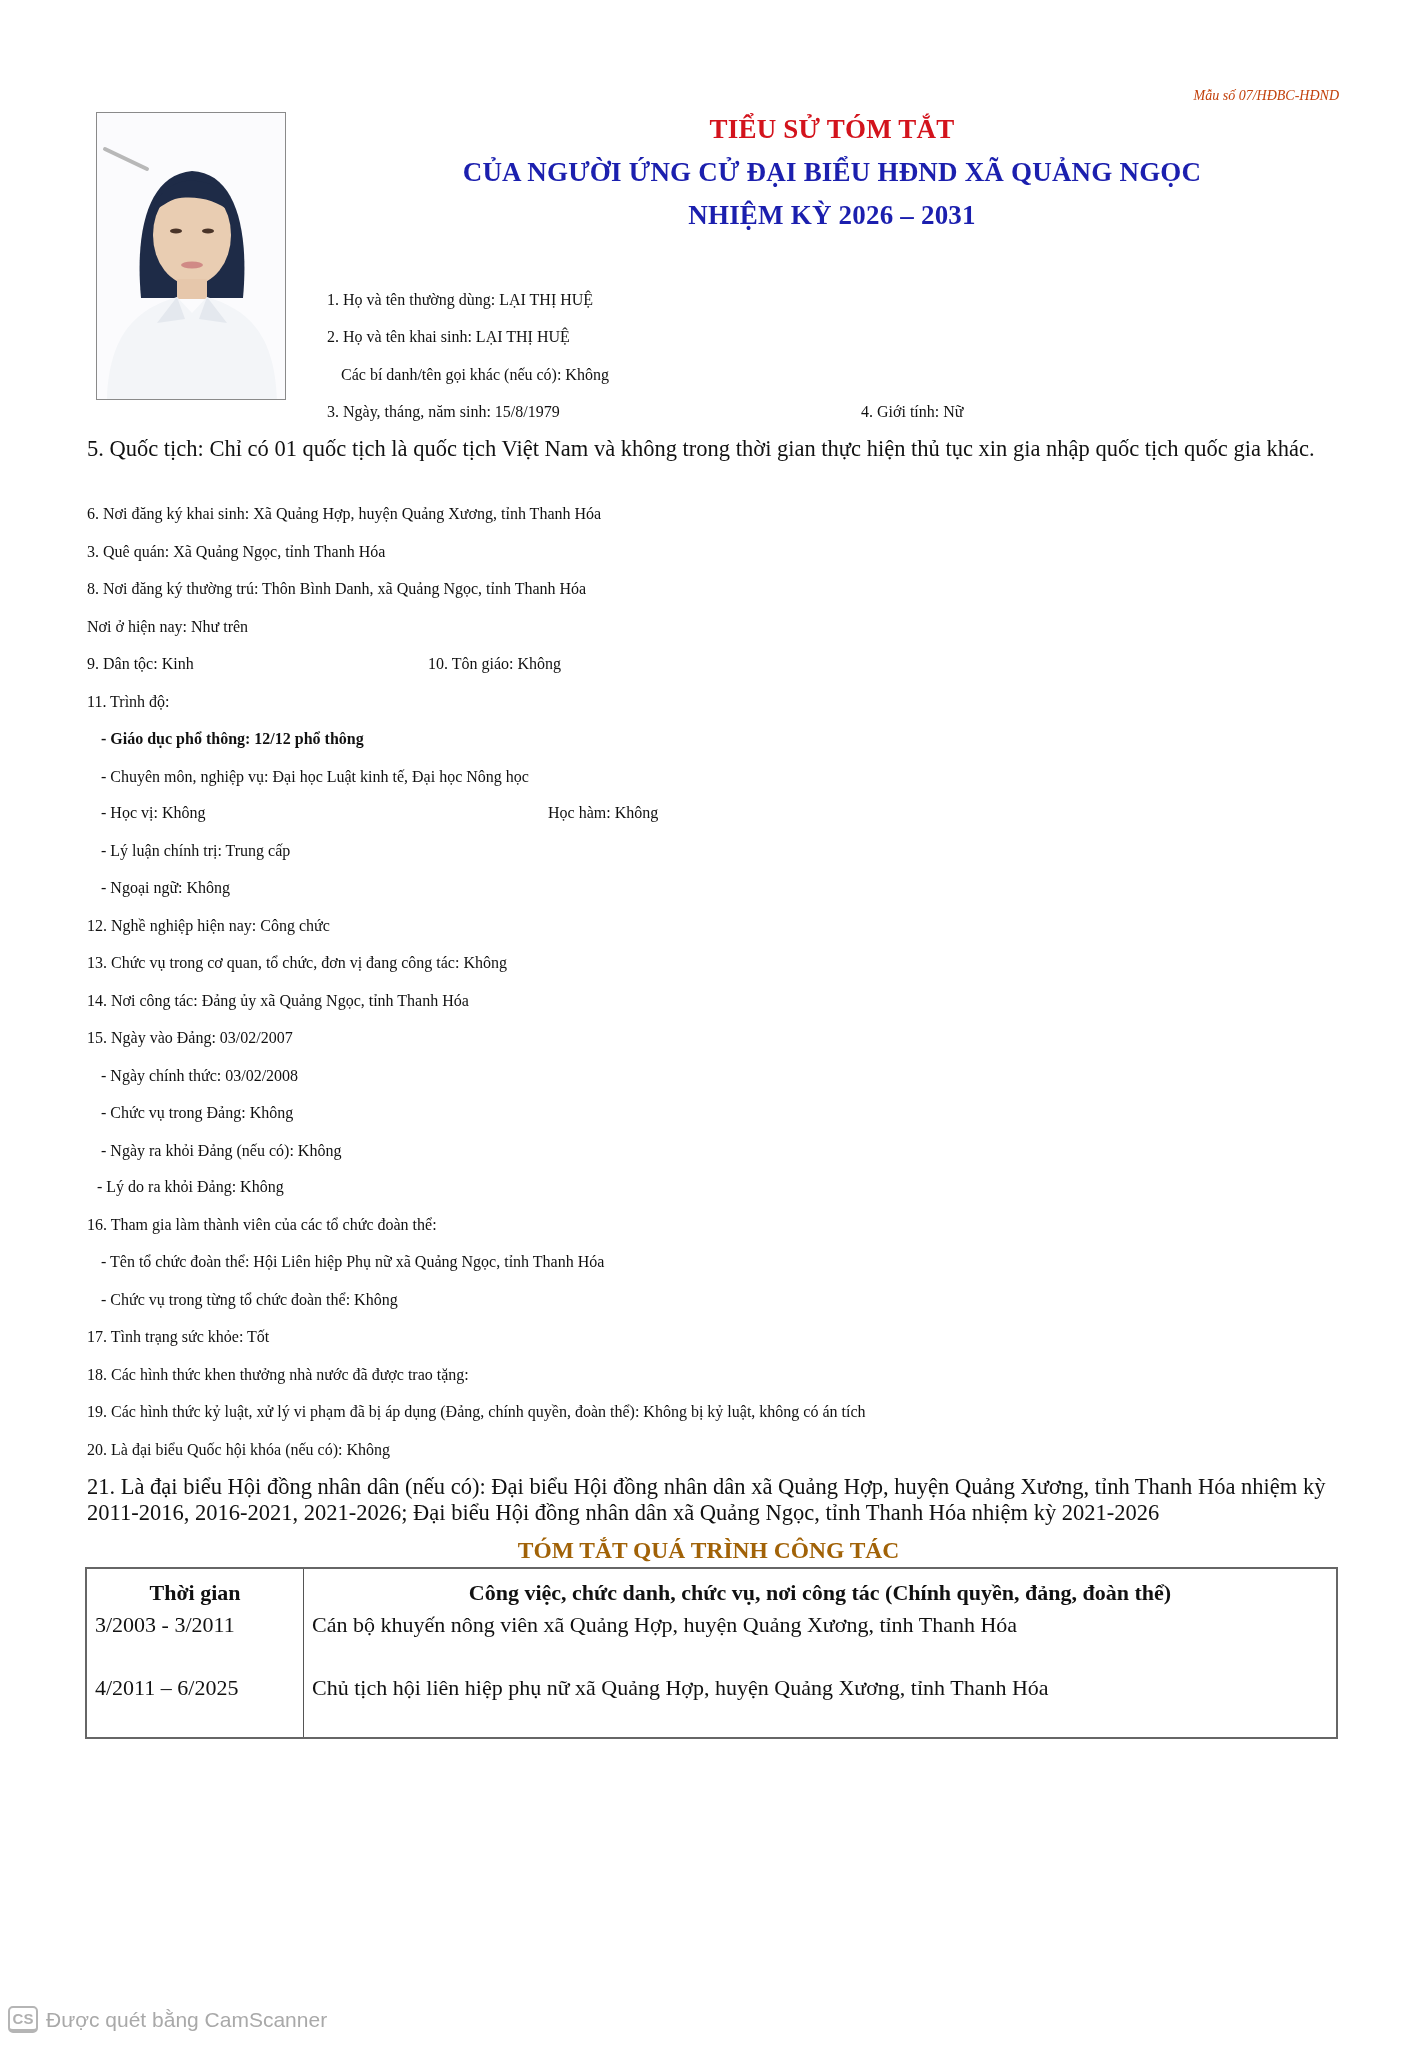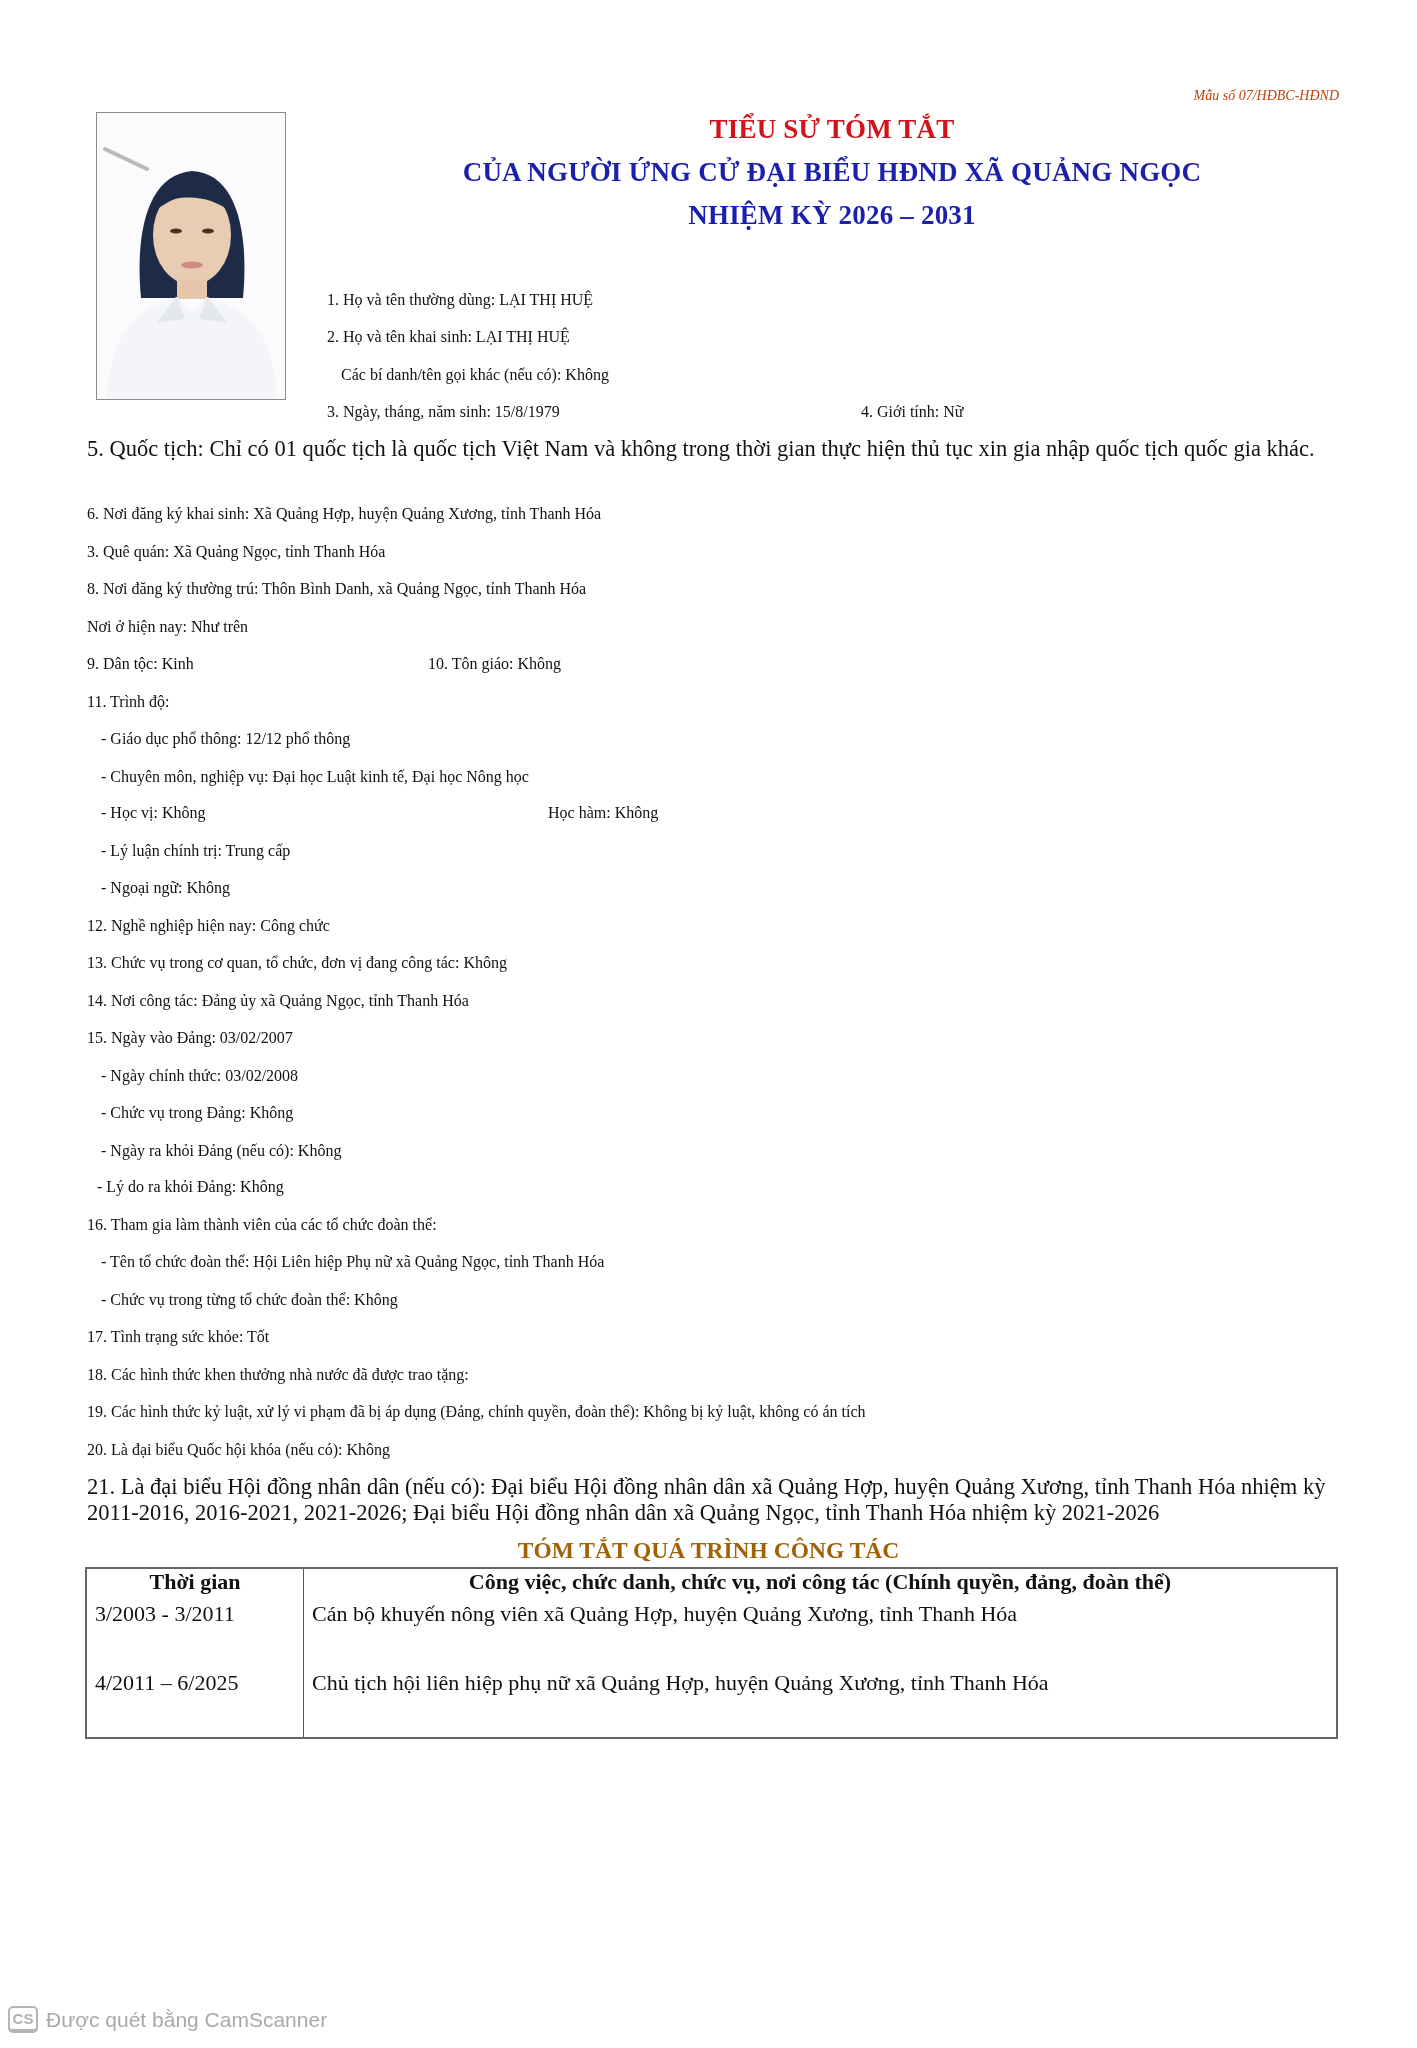--- a/index.html
+++ b/index.html
@@ -8,21 +8,21 @@
   .line { position:absolute; font-size:16px; line-height:28px; white-space:nowrap; }
   .form-code { position:absolute; right:78px; top:88px; font-style:italic; font-size:14px; color:#c2410c; }
   .title { position:absolute; left:0; width:1664px; text-align:center; font-weight:bold; font-size:27px; letter-spacing:0.2px; }
   .t-red { color:#d3131c; }
   .t-blue { color:#1b1fae; }
   .photo { position:absolute; left:96px; top:112px; width:190px; height:288px; border:1.5px solid #8a8a8a; background:#fdfdfd; overflow:hidden; box-sizing:border-box; }
   .wrap { position:absolute; left:87px; width:1250px; font-size:22.5px; line-height:26px; white-space:normal; }
   .section { position:absolute; left:0; width:1417px; text-align:center; font-weight:bold; font-size:23.5px; color:#a16207; top:1537px; }
   table.work { position:absolute; left:85px; top:1567px; width:1253px; height:172px; border-collapse:collapse; border:2px solid #666; font-size:22px; }
   table.work th, table.work td { padding:0 8px; text-align:left; vertical-align:top; font-weight:normal; }
-  table.work th { font-weight:bold; text-align:center; height:30px; }
+  table.work th { font-weight:bold; text-align:center; padding-top:11px; height:30px; }
   table.work td { height:44px; padding-top:2px; }
   table.work .c1 { width:200px; border-right:1.5px solid #555; }
   table.work tr.last td { height:60px; }
   .watermark { position:absolute; left:8px; top:2006px; display:flex; align-items:center; gap:8px; color:#a9a9a9; font-family:"Liberation Sans", "DejaVu Sans", sans-serif; font-size:21px; }
   .cs-logo { width:30px; height:27px; border:2px solid #b5b5b5; border-radius:5px; box-sizing:border-box; display:flex; align-items:center; justify-content:center; font-weight:bold; font-size:15px; color:#b0b0b0; border-bottom-width:4px; }
 </style>
 </head>
 <body>
 
 <div class="form-code">Mẫu số 07/HĐBC-HĐND</div>
@@ -55,21 +55,21 @@
 
 <div class="wrap" style="top:436px;">5. Quốc tịch: Chỉ có 01 quốc tịch là quốc tịch Việt Nam và không trong thời gian thực hiện thủ tục xin gia nhập quốc tịch quốc gia khác.</div>
 
 <div class="line" style="left:87px; top:500px;">6. Nơi đăng ký khai sinh: Xã Quảng Hợp, huyện Quảng Xương, tỉnh Thanh Hóa</div>
 <div class="line" style="left:87px; top:538px;">3. Quê quán: Xã Quảng Ngọc, tỉnh Thanh Hóa</div>
 <div class="line" style="left:87px; top:575px;">8. Nơi đăng ký thường trú: Thôn Bình Danh, xã Quảng Ngọc, tỉnh Thanh Hóa</div>
 <div class="line" style="left:87px; top:613px;">Nơi ở hiện nay: Như trên</div>
 <div class="line" style="left:87px; top:650px;">9. Dân tộc: Kinh</div>
 <div class="line" style="left:428px; top:650px;">10. Tôn giáo: Không</div>
 <div class="line" style="left:87px; top:688px;">11. Trình độ:</div>
-<div class="line" style="left:101px; top:725px;">- Giáo dục phổ thông: 12/12 phổ thông</div>
+<div class="line" style="left:101px; top:725px;font-weight:bold;">- Giáo dục phổ thông: 12/12 phổ thông</div>
 <div class="line" style="left:101px; top:763px;">- Chuyên môn, nghiệp vụ: Đại học Luật kinh tế, Đại học Nông học</div>
 <div class="line" style="left:101px; top:799px;">- Học vị: Không</div>
 <div class="line" style="left:548px; top:799px;">Học hàm: Không</div>
 <div class="line" style="left:101px; top:837px;">- Lý luận chính trị: Trung cấp</div>
 <div class="line" style="left:101px; top:874px;">- Ngoại ngữ: Không</div>
 <div class="line" style="left:87px; top:912px;">12. Nghề nghiệp hiện nay: Công chức</div>
 <div class="line" style="left:87px; top:949px;">13. Chức vụ trong cơ quan, tổ chức, đơn vị đang công tác: Không</div>
 <div class="line" style="left:87px; top:987px;">14. Nơi công tác: Đảng ủy xã Quảng Ngọc, tỉnh Thanh Hóa</div>
 <div class="line" style="left:87px; top:1024px;">15. Ngày vào Đảng: 03/02/2007</div>
 <div class="line" style="left:101px; top:1062px;">- Ngày chính thức: 03/02/2008</div>

